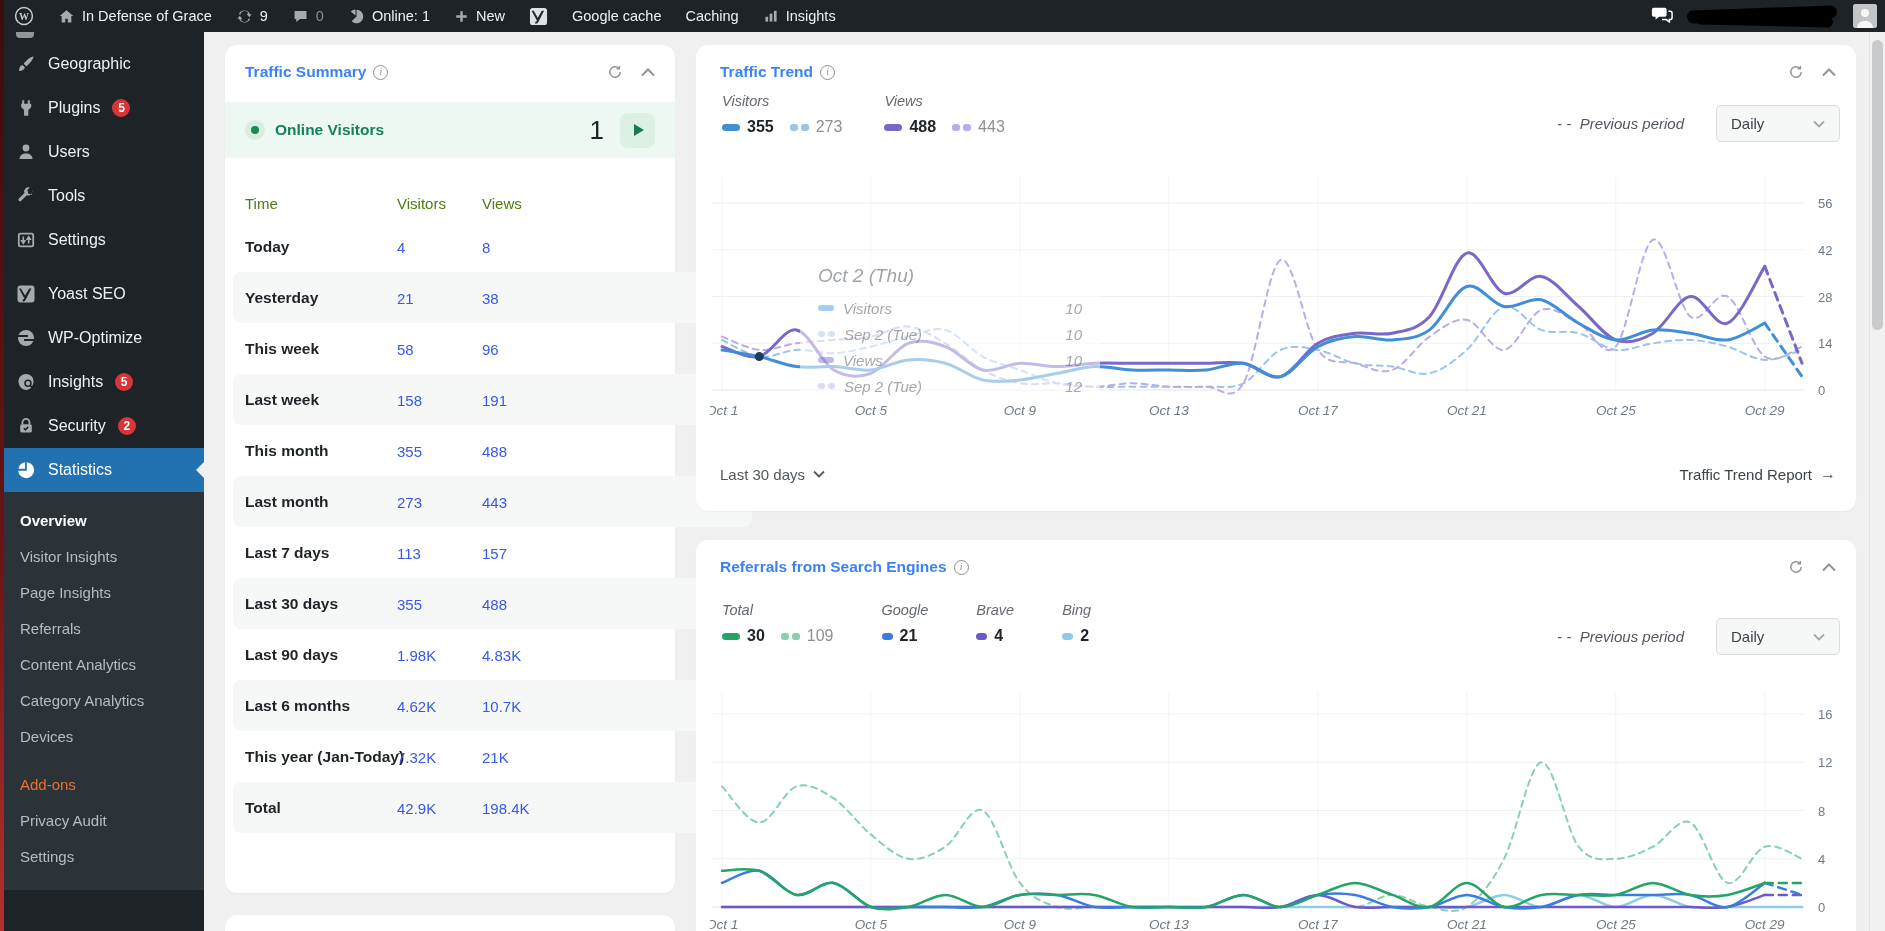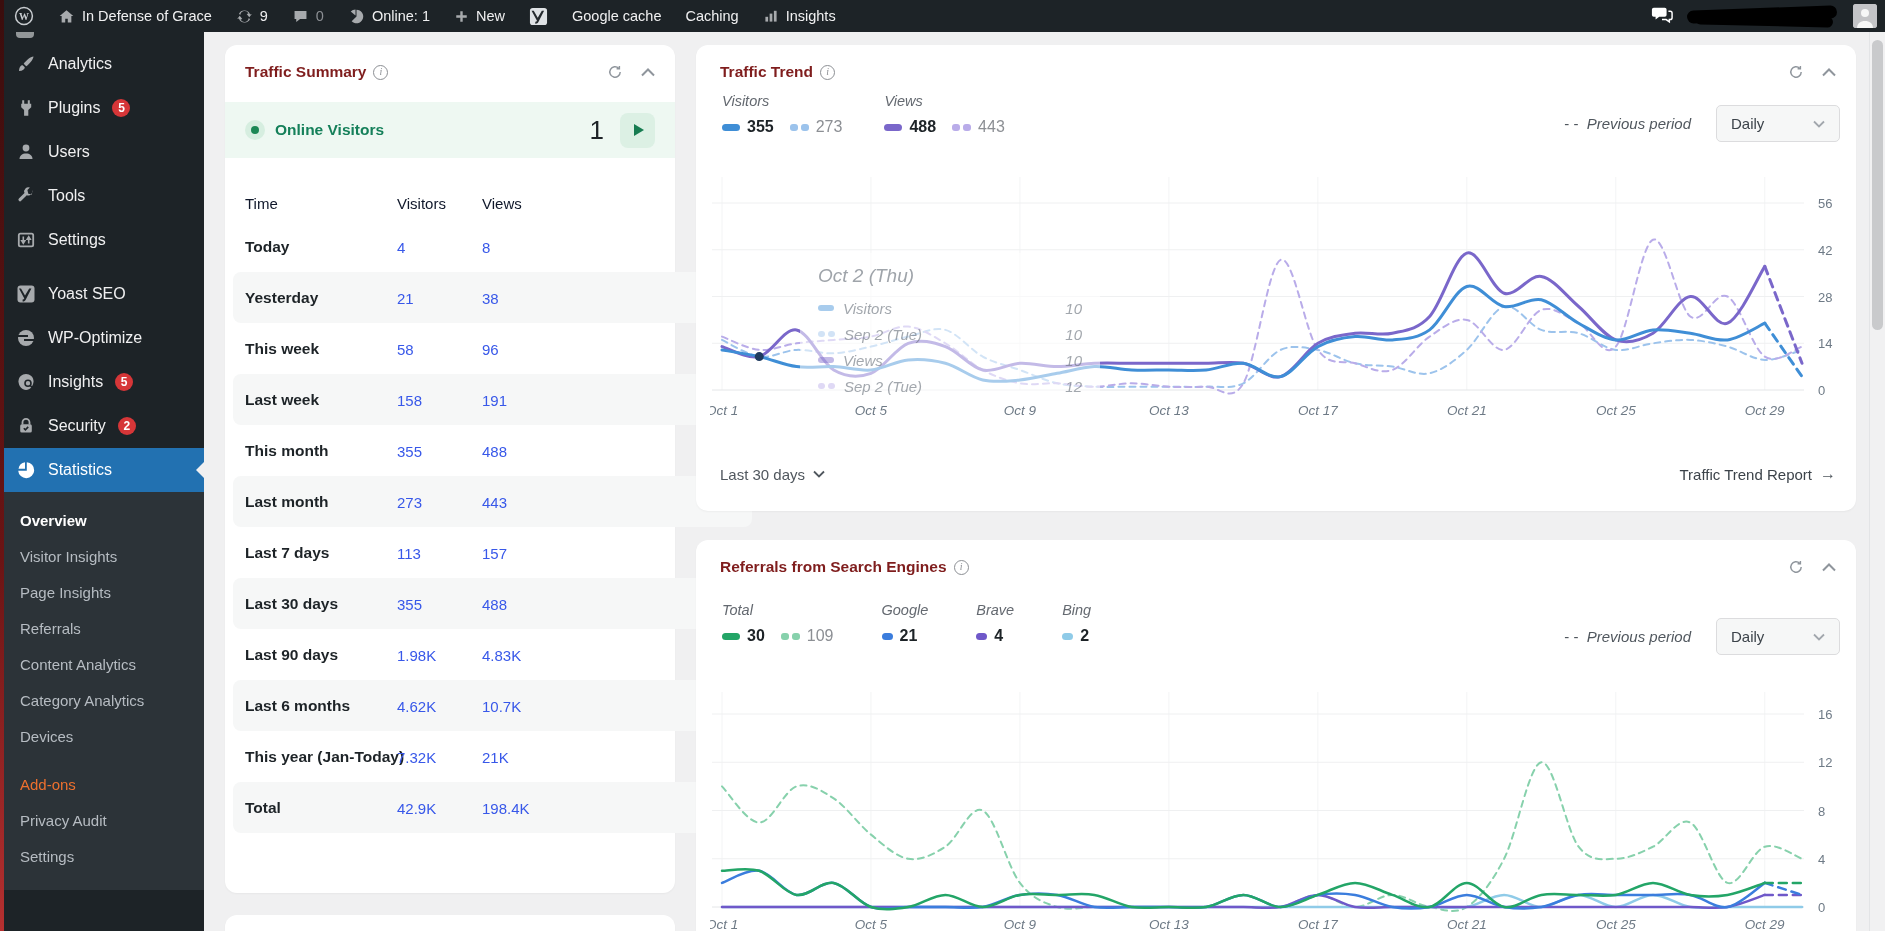--- a/index.html
+++ b/index.html
@@ -34,35 +34,35 @@
   .submenu { list-style:none; background:#2c3338; padding:10px 0 16px 0; }
   .submenu li { height:36px; display:flex; align-items:center; padding-left:16px; color:#b6bcc2; font-size:15px; cursor:pointer; }
   .submenu li.current { color:#fff; font-weight:bold; }
   .submenu li.addons { color:#ed702e; }
   .submenu li.gap-before { margin-top:12px; }
 
   
   .content { position:absolute; left:204px; top:32px; width:1681px; height:899px; background:#f0f0f1; }
   .card { position:absolute; background:#fff; border-radius:12px; box-shadow:0 1px 2px rgba(0,0,0,.04); }
   .card-header { display:flex; align-items:center; padding:18px 20px 10px 20px; }
-  .card-title { font-size:15.5px; font-weight:bold; color:#7f1d1d; }
+  .card-title { font-size:15.5px; font-weight:bold; color:#3b82f6; }
   .info-icon { width:15px; height:15px; border:1.4px solid #8c8f94; border-radius:50%; color:#8c8f94; font-size:10px; line-height:12px; text-align:center; margin-left:7px; font-style:italic; font-family:"Liberation Serif", serif; }
   .hdr-icons { margin-left:auto; display:flex; align-items:center; gap:18px; color:#8f959c; }
   .hdr-icons svg { display:block; cursor:pointer; }
 
   
   #summary-card { left:21px; top:13px; width:450px; height:848px; }
   .online-row { position:absolute; left:0; top:57px; width:450px; height:56px; background:#eef8f2; display:flex; align-items:center; padding:0 20px; }
   .online-dot-wrap { width:20px; height:20px; border-radius:50%; background:#d6eee0; display:flex; align-items:center; justify-content:center; margin-right:10px; }
   .online-dot { width:8px; height:8px; border-radius:50%; background:#1a8754; }
   .online-label { color:#15805a; font-size:15.5px; font-weight:bold; }
   .online-value { margin-left:auto; font-size:26px; color:#1d2327; margin-right:16px; }
   .play-btn { width:35px; height:35px; background:#dcf0e4; border-radius:8px; display:flex; align-items:center; justify-content:center; cursor:pointer; }
   .play-tri { width:0; height:0; border-left:10px solid #177c51; border-top:6px solid transparent; border-bottom:6px solid transparent; margin-left:3px; }
-  .tbl-head { position:absolute; left:0; top:135px; width:450px; height:47px; display:flex; align-items:center; color:#0f172a; font-size:15px; }
+  .tbl-head { position:absolute; left:0; top:135px; width:450px; height:47px; display:flex; align-items:center; color:#4d7c0f; font-size:15px; }
   .col-label { position:absolute; left:20px; }
   .col-visitors { position:absolute; left:172px; }
   .col-views { position:absolute; left:257px; }
   .tbl-rows { position:absolute; left:0; top:176px; width:535px; }
   .trow { position:relative; height:51px; }
   .trow .rowbg { position:absolute; left:8px; right:8px; top:0; bottom:0; border-radius:8px; }
   .trow:nth-child(even) .rowbg { background:#f6f7f7; }
   .trow span { position:absolute; top:50%; transform:translateY(-50%); }
   .trow .lbl { left:20px; font-size:15.5px; font-weight:bold; color:#1d2327; }
   .trow .v1 { left:172px; color:#3858e9; font-size:15px; cursor:pointer; }
@@ -74,21 +74,21 @@
   .legend-row { position:absolute; top:48px; left:26px; display:flex; gap:42px; }
   .legend-group .lg-name { font-style:italic; color:#646970; font-size:14.5px; margin-bottom:9px; }
   .lg-vals { display:flex; align-items:center; gap:16px; }
   .lg-pair { display:flex; align-items:center; gap:7px; }
   .pill { width:18px; height:7px; border-radius:4px; }
   .pill-sm { width:11px; height:7px; border-radius:4px; }
   .pill-dash { display:flex; gap:3px; }
   .pill-dash i { width:8px; height:7px; border-radius:3px; }
   .lg-cur { font-size:16px; font-weight:bold; color:#1d2327; }
   .lg-prev { font-size:16px; color:#8c8f94; }
-  .controls { position:absolute; right:16px; top:60px; display:flex; align-items:center; gap:25px; }
+  .controls { position:absolute; right:16px; top:60px; display:flex; align-items:center; gap:32px; }
   .prev-period { font-size:15px; color:#50575e; }
   .prev-period em { font-style:italic; }
   .daily-btn { width:124px; height:37px; background:#f6f7f7; border:1px solid #dcdcde; border-radius:5px; display:flex; align-items:center; justify-content:space-between; padding:0 14px; font-size:15px; color:#3c434a; cursor:pointer; }
   .chart-svg { position:absolute; left:14px; }
   .xtick { font-family:"Liberation Sans",sans-serif; font-style:italic; font-size:13.5px; fill:#6e7a86; text-anchor:middle; }
   .ytick { font-family:"Liberation Sans",sans-serif; font-size:13px; fill:#6e7a86; }
   .card-footer { position:absolute; left:24px; right:20px; top:420px; display:flex; align-items:center; }
   .range-select { display:flex; align-items:center; gap:8px; color:#50575e; font-size:15px; cursor:pointer; }
   .report-link { margin-left:auto; color:#3c434a; font-size:15px; cursor:pointer; display:flex; align-items:center; gap:8px; }
   .report-arrow { color:#50575e; font-size:16px; }
@@ -195,21 +195,21 @@
   </div>
 </header>
 
 <aside class="sidebar">
   <div class="menu-sliver"></div>
   <ul class="menu">
     <li>
       <svg width="20" height="20" viewBox="0 0 20 20">
           <path d="M17.5 2.5c-3.2.3-7.6 4.2-9.8 7.3l2.5 2.5c3.1-2.2 7-6.6 7.3-9.8zM6.7 11.2c-2 .1-3.5 1.7-3.7 5.8 3.9-.1 5.6-1.6 5.8-3.7z" fill="#a7aaad"></path>
         </svg>
-      <span>Analytics</span>
+      <span>Geographic</span>
     </li>
     <li>
       <svg width="20" height="20" viewBox="0 0 20 20">
           <path d="M6.2 2.2h2v3.6h3.6V2.2h2v3.6h1.4v3.4l-2.9 2.9v5.7h-4.2v-5.7L5.2 9.2V5.8h1z" fill="#a7aaad"></path>
         </svg>
       <span>Plugins</span>
       <span class="badge">5</span>
     </li>
     <li>
       <svg width="20" height="20" viewBox="0 0 20 20">

